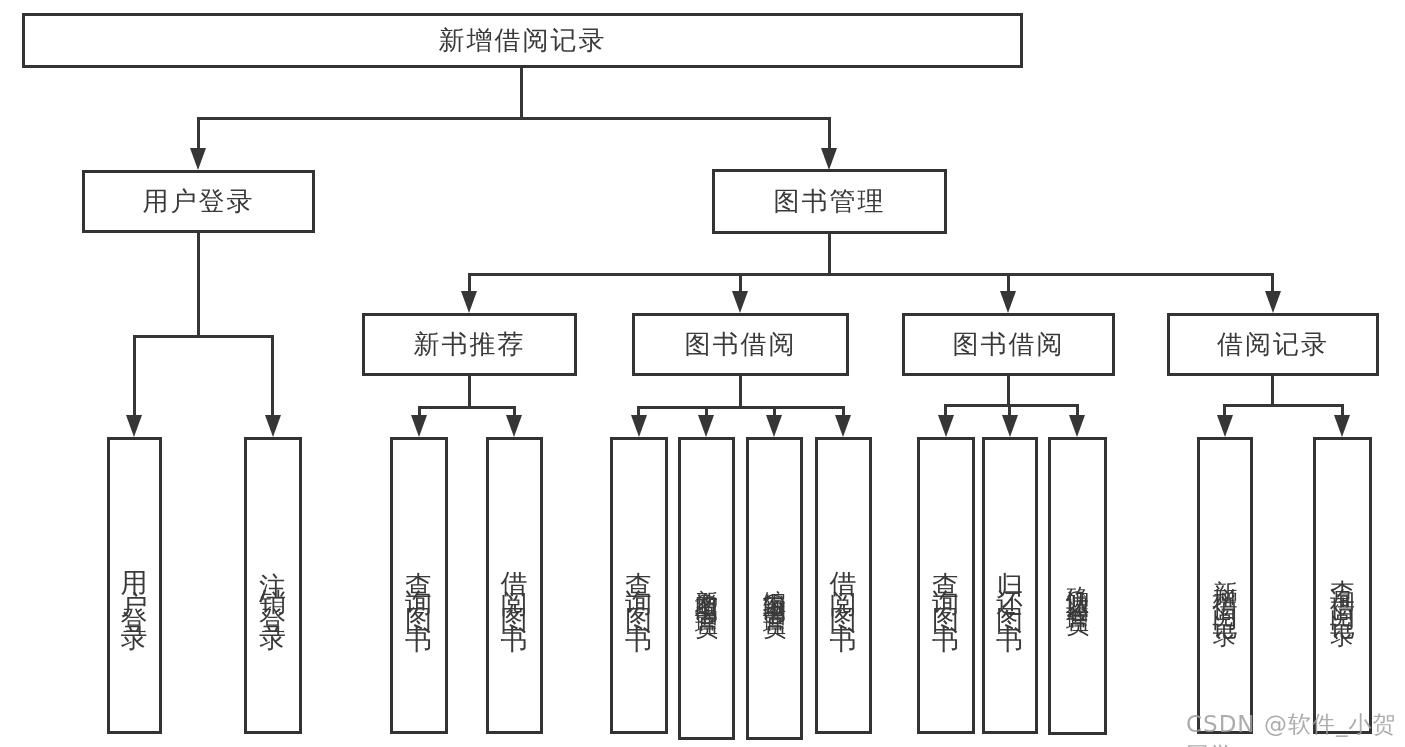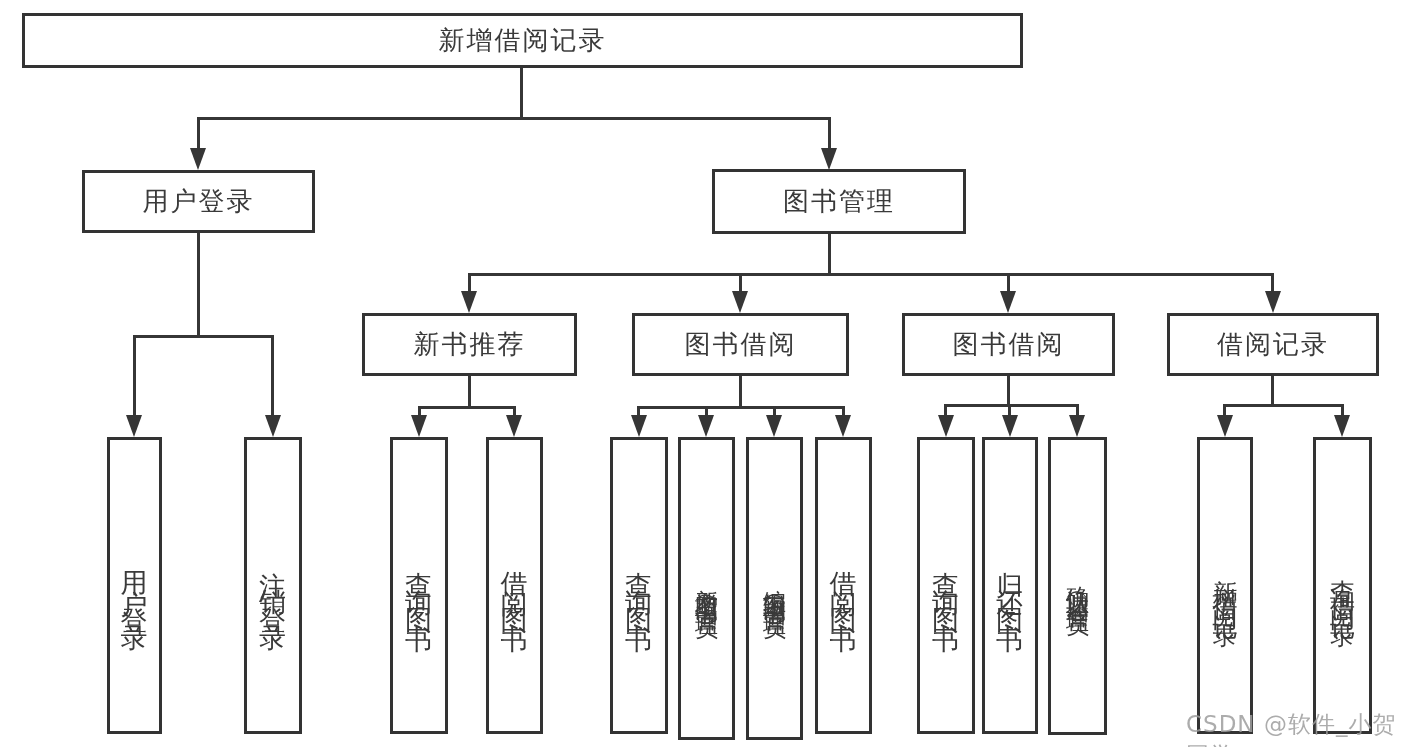--- a/index.html
+++ b/index.html
@@ -47,21 +47,21 @@
   <div class="box" style="left:22px;top:13px;width:1001px;height:55px">新增借阅记录</div>
 
   <div class="vl" style="left:520px;top:68px;height:49px"></div>
   <div class="hl" style="left:197px;top:117px;width:634px"></div>
   <div class="vl" style="left:197px;top:117px;height:33px"></div>
   <div class="ar" style="left:190px;top:148px"></div>
   <div class="vl" style="left:828px;top:117px;height:33px"></div>
   <div class="ar" style="left:821px;top:148px"></div>
 
   <div class="box" style="left:82px;top:170px;width:233px;height:63px">用户登录</div>
-  <div class="box" style="left:712px;top:169px;width:254px;height:65px">图书管理</div>
+  <div class="box" style="left:712px;top:169px;width:235px;height:65px">图书管理</div>
 
   <div class="vl" style="left:197px;top:233px;height:102px"></div>
   <div class="hl" style="left:133px;top:335px;width:141px"></div>
   <div class="vl" style="left:133px;top:335px;height:82px"></div>
   <div class="ar" style="left:126px;top:415px"></div>
   <div class="vl" style="left:271px;top:335px;height:82px"></div>
   <div class="ar" style="left:265px;top:415px"></div>
 
   <div class="vl" style="left:828px;top:234px;height:39px"></div>
   <div class="hl" style="left:468px;top:273px;width:806px"></div>

